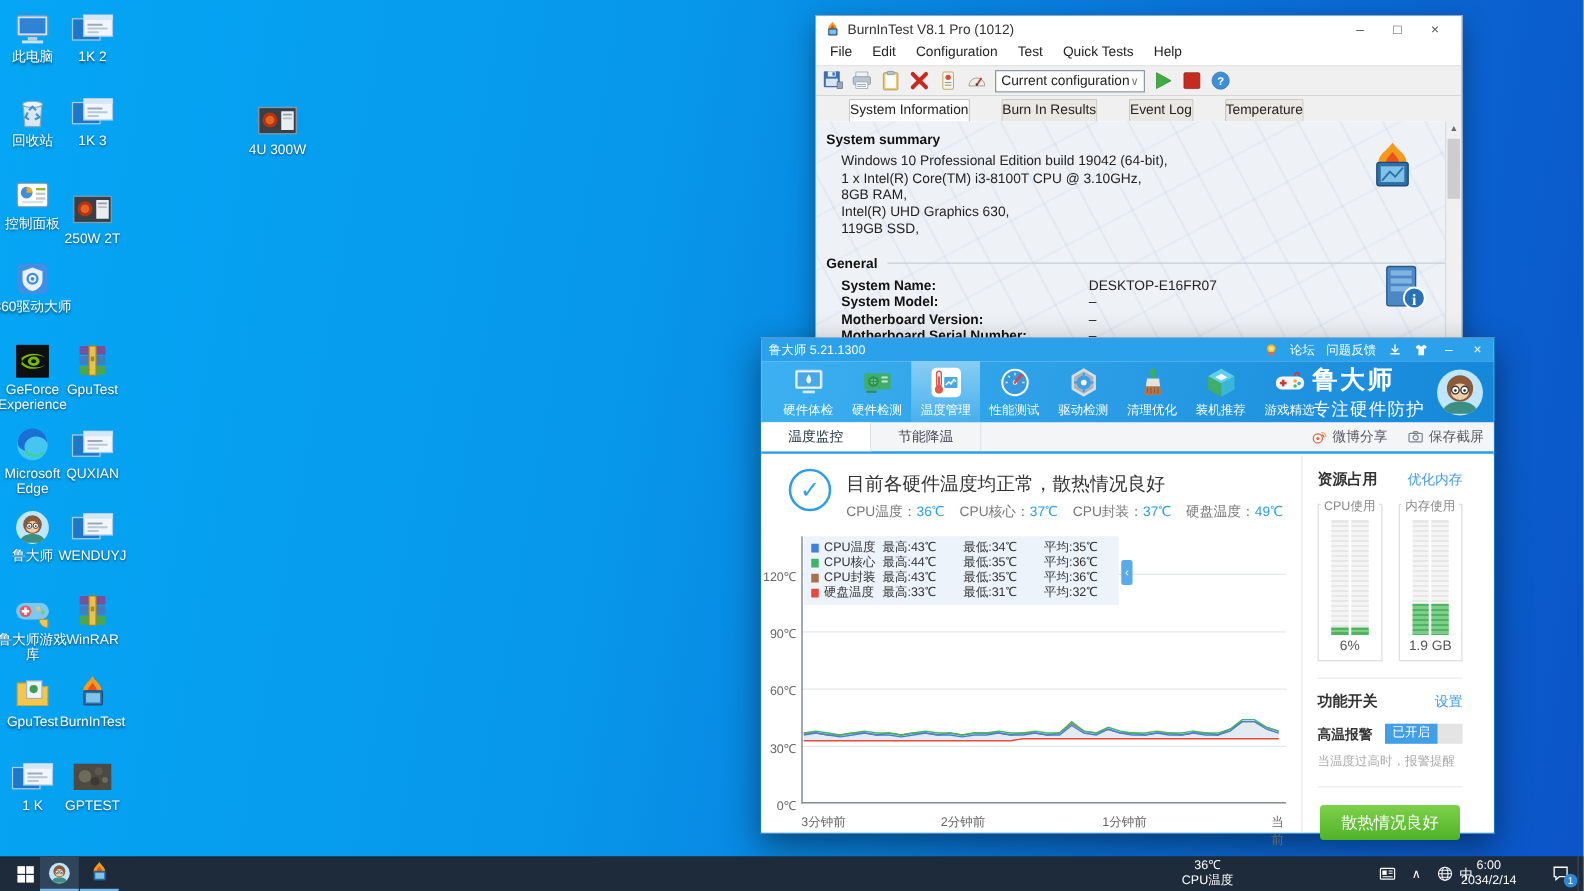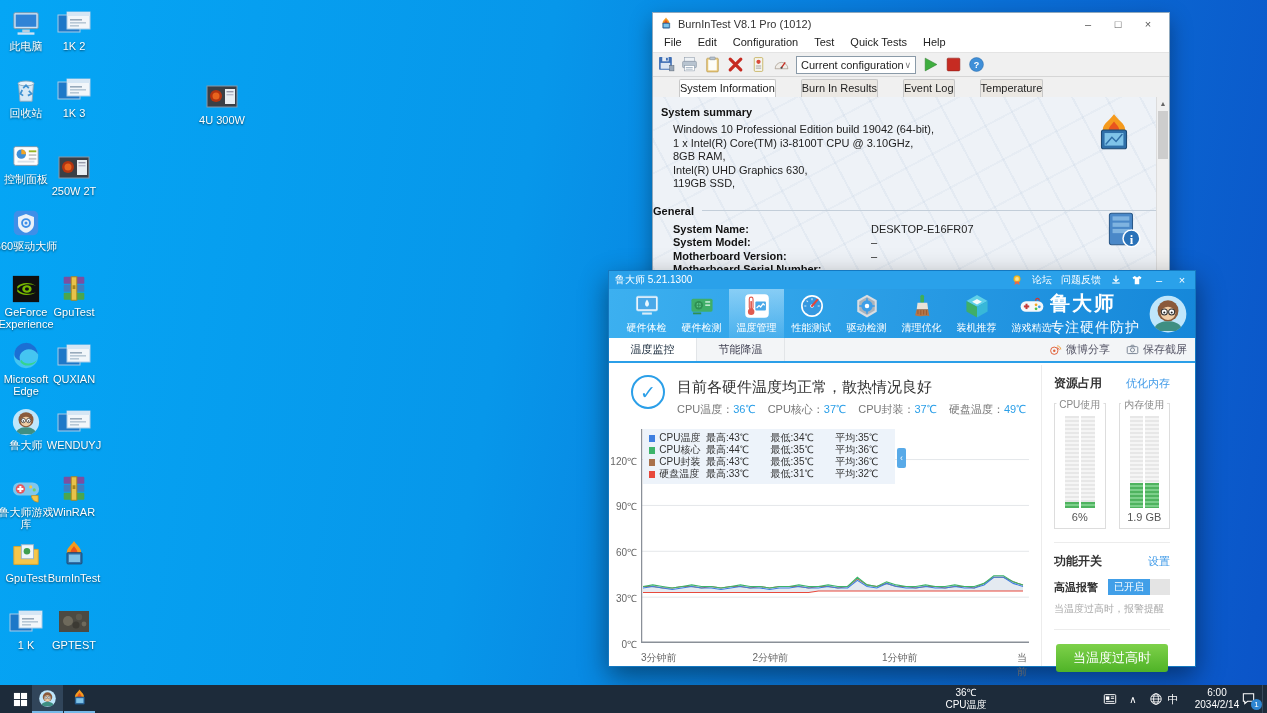--- a/index.html
+++ b/index.html
@@ -32,21 +32,21 @@
                 display:flex; align-items:center; justify-content:space-between; padding:0 4px; color:#222; cursor:pointer; }
   .bit-select .arr { color:#777; font-size:9px; }
   .bit-tabs { height:20px; background:#f0f0f0; display:flex; align-items:flex-end; padding-left:2px; font-size:11px; color:#222; }
   .bit-tab { padding:2px 0 3px; border:1px solid #c8c8c8; border-bottom:none; background:#ebe8e3;
              margin-right:1px; border-radius:2px 2px 0 0; cursor:pointer;margin-left:24px; }
   .bit-tab.active { background:#fff; position:relative; top:1px; padding-bottom:4px; }
   .bit-content { position:absolute; top:84px; left:0; right:0; bottom:0; background:#eef2f7; overflow:hidden;
      background-image:repeating-linear-gradient(62deg, rgba(110,145,185,.08) 0 2px, transparent 2px 30px),
                       repeating-linear-gradient(-28deg, rgba(110,145,185,.06) 0 2px, transparent 2px 38px); }
   .bit-h { font-weight:bold; font-size:11px; color:#111; margin:9px 0 5px 8px; }
-  .bit-h2 { display:flex; align-items:center; font-weight:bold; font-size:11px; color:#111; margin:14px 8px 6px 0; }
+  .bit-h2 { display:flex; align-items:center; font-weight:bold; font-size:11px; color:#111; margin:14px 8px 6px 8px; }
   .bit-h2 .rule { flex:1; height:1px; background:#c3ced9; margin-left:8px; }
   .bit-line { font-size:11px; color:#222; margin-left:20px; line-height:13.5px; }
   .bit-row { display:flex; font-size:11px; margin-left:20px; line-height:13.5px; }
   .bit-row .l { width:198px; font-weight:bold; color:#111; }
   .bit-row .v { color:#222; }
   .bit-flame { position:absolute; right:32px; top:10px; width:46px; height:50px; }
   .bit-server { position:absolute; right:26px; top:110px; width:42px; height:46px; }
   .bit-flame svg,.bit-server svg { width:100%; height:100%; }
   .bit-scroll { position:absolute; right:0; top:0; bottom:0; width:13px; background:#f0f0f0; border-left:1px solid #dcdcdc; cursor:pointer; }
   .bit-scroll .up { height:13px; font-size:7px; color:#666; text-align:center; line-height:13px; }
@@ -131,21 +131,21 @@
   .tb-start { position:absolute; left:0; top:0; width:40px; height:28px; display:flex; align-items:center; justify-content:center; cursor:pointer; }
   .tb-start svg { width:15px; height:15px; }
   .tb-app { position:absolute; top:0; height:28px; width:31px; display:flex; align-items:center; justify-content:center;
             border-bottom:2px solid #76b9e8; cursor:pointer; }
   .tb-app svg { width:19px; height:19px; }
   .tb-app.focused { background:#31455a; }
   .tb-temp { position:absolute; left:925px; top:2px; width:82px; text-align:center; font-size:10px; line-height:12px; cursor:pointer; }
   .tb-tray { position:absolute; top:0; height:28px; display:flex; align-items:center; justify-content:center; cursor:pointer; }
   .tb-tray svg { width:14px; height:14px; }
   .tb-ime { font-size:11px; }
-  .tb-clock { position:absolute; left:1190px; top:2px; width:54px; text-align:center; font-size:10px; line-height:12px; cursor:pointer; }
+  .tb-clock { position:absolute; left:1164px; top:2px; width:54px; text-align:center; font-size:10px; line-height:12px; cursor:pointer; }
   .tb-action { position:absolute; left:1238px; top:0; width:24px; height:28px; cursor:pointer; }
   .tb-action svg { width:15px; height:15px; margin:6px 0 0 3px; }
   .tb-badge { position:absolute; right:0px; bottom:3px; min-width:11px; height:11px; border-radius:6px; background:#2f86d2;
               font-size:8px; text-align:center; line-height:11px; }
   .tb-edge { position:absolute; right:0; top:0; width:5px; height:28px; border-left:1px solid #3a4a5c; cursor:pointer; }
 </style>
 </head>
 <body>
 
 <div class="screen">
@@ -744,21 +744,21 @@
           <span class="side-link">设置</span>
         </div>
         <div class="alarm-row">
           <span class="alarm-label">高温报警</span>
           <span class="toggle">
             <span class="on">已开启</span>
           </span>
         </div>
         <div class="side-note">当温度过高时，报警提醒</div>
         <div class="side-div"></div>
-        <button class="stress-btn">当温度过高时</button>
+        <button class="stress-btn">散热情况良好</button>
         <div class="side-note2">监控电脑散热能力，排查散热故障</div>
       </div>
     </div>
   </div>
 
   <div class="taskbar">
     <div class="tb-start" id="tb-start">
         <svg xmlns="http://www.w3.org/2000/svg" viewBox="0 0 32 32">
           <rect x="2" y="2" width="13" height="13" fill="#fff"></rect>
           <rect x="17" y="2" width="13" height="13" fill="#fff"></rect>

